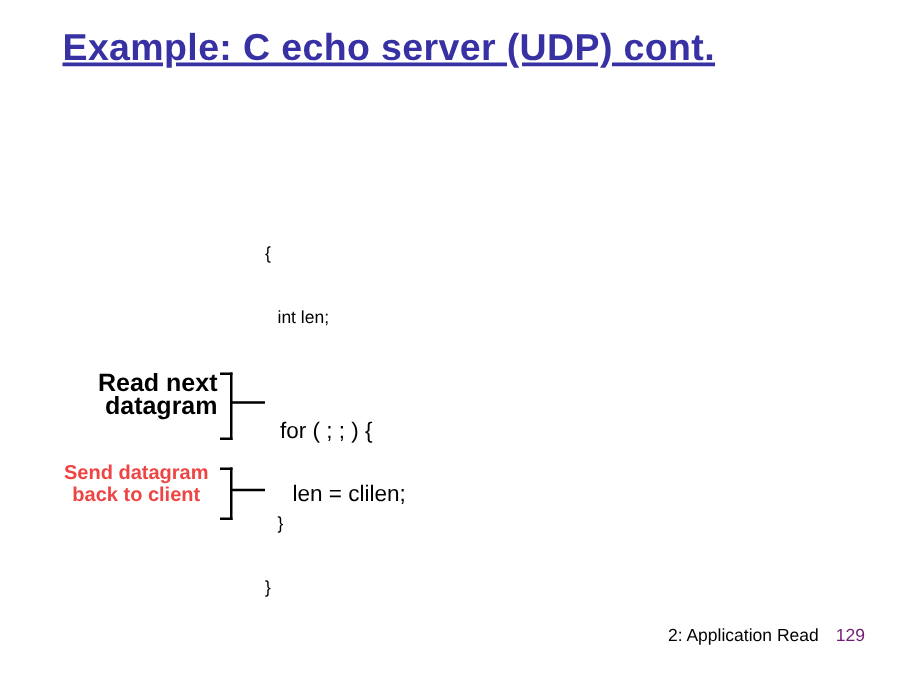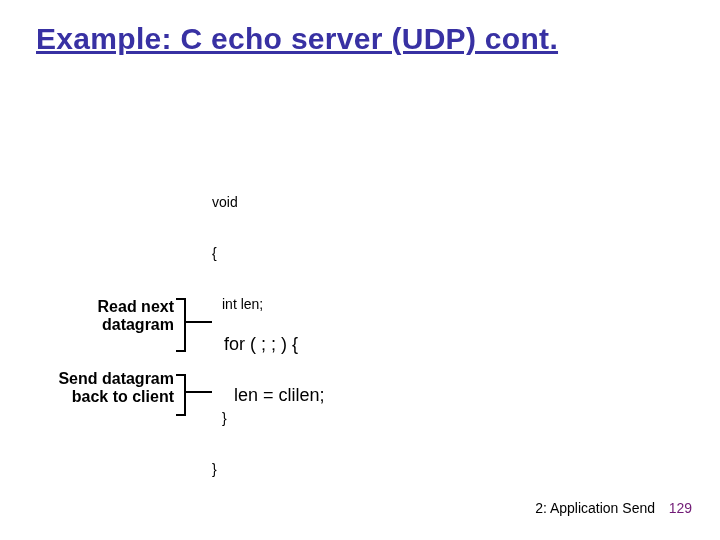--- a/index.html
+++ b/index.html
@@ -11,21 +11,21 @@
     font-family: "Comic Sans MS", "Chalkboard SE", sans-serif;
     color: #000;
   }
   .slide {
     position: relative;
     width: 720px;
     height: 540px;
   }
   .title {
     position: absolute;
-    left: 36px;
+    left: 50px;
     top: 22px;
     font-size: 30px;
     font-weight: bold;
     color: #3831a3;
     text-decoration: underline;
     letter-spacing: 0.3px;
   }
   .code {
     position: absolute;
     left: 212px;
@@ -57,34 +57,34 @@
     white-space: pre;
   }
   .ind1 { padding-left: 10px; }
   .ind2 { padding-left: 20px; }
 
   .anno1 {
     position: absolute;
     left: 74px;
     top: 298px;
     width: 100px;
-    font-size: 16px;
+    font-size: 20px;
     color: #000;
     text-align: right;
     line-height: 18px;
     font-weight: bold;
   }
   .anno2 {
     position: absolute;
     left: 44px;
     top: 370px;
     width: 130px;
     font-size: 16px;
-    color: #000000;
-    text-align: right;
+    color: #ef4444;
+    text-align: center;
     line-height: 18px;
     font-weight: bold;
   }
   .bracket1 {
     position: absolute;
     left: 176px;
     top: 298px;
     width: 8px;
     height: 50px;
     border-right: 2px solid #000;
@@ -133,21 +133,20 @@
   }
 </style>
 </head>
 <body>
 
 <div class="slide">
 
   <div class="title">Example: C echo server (UDP) cont.</div>
 
   <div class="code">
-    <div>void</div>
     <div>{</div>
     <div class="ind1">int len;</div>
   </div>
 
   <div class="code2">
     <div>for ( ; ; ) {</div>
     <div class="ind1">len = clilen;</div>
   </div>
 
   <div class="code3">
@@ -158,16 +157,16 @@
   <div class="anno1">Read next
 datagram</div>
   <div class="bracket1"></div>
   <div class="bracket1-line"></div>
 
   <div class="anno2">Send datagram
 back to client</div>
   <div class="bracket2"></div>
   <div class="bracket2-line"></div>
 
-  <div class="footer-left">2: Application Send</div>
+  <div class="footer-left">2: Application Read</div>
   <div class="footer-right">129</div>
 
 </div>
 
 </body></html>

